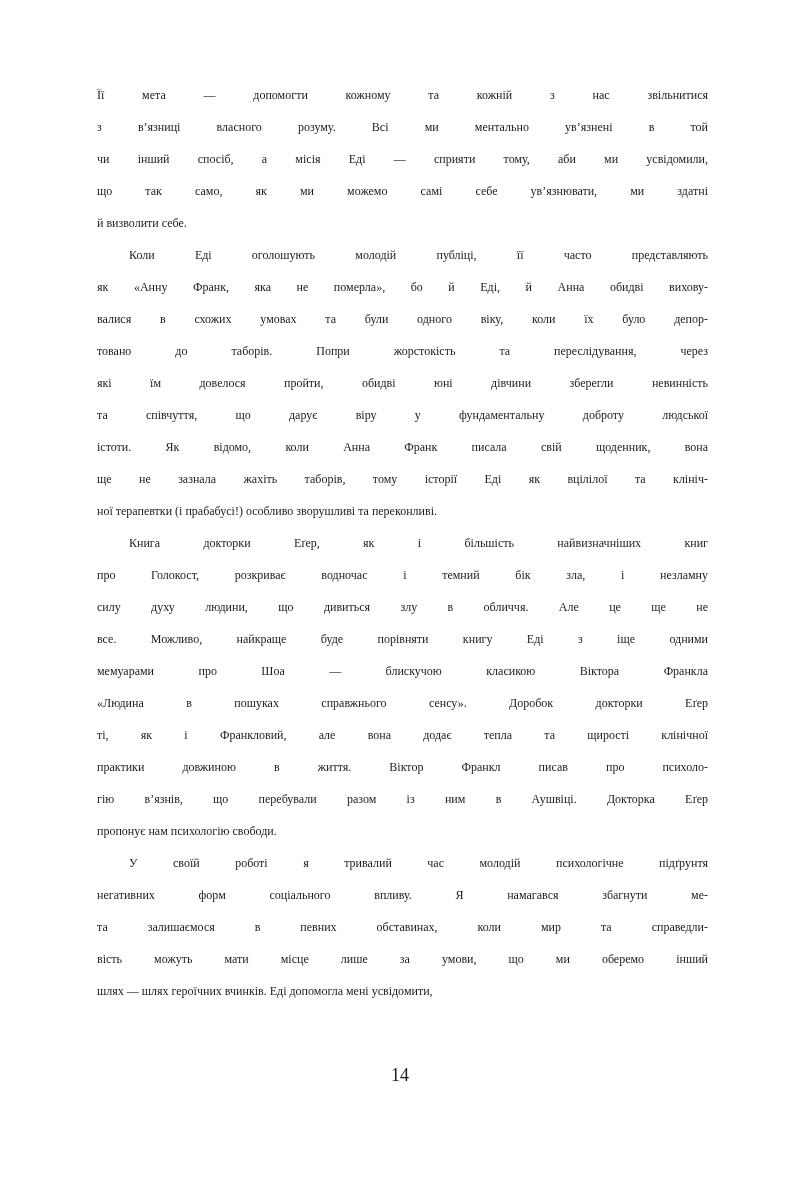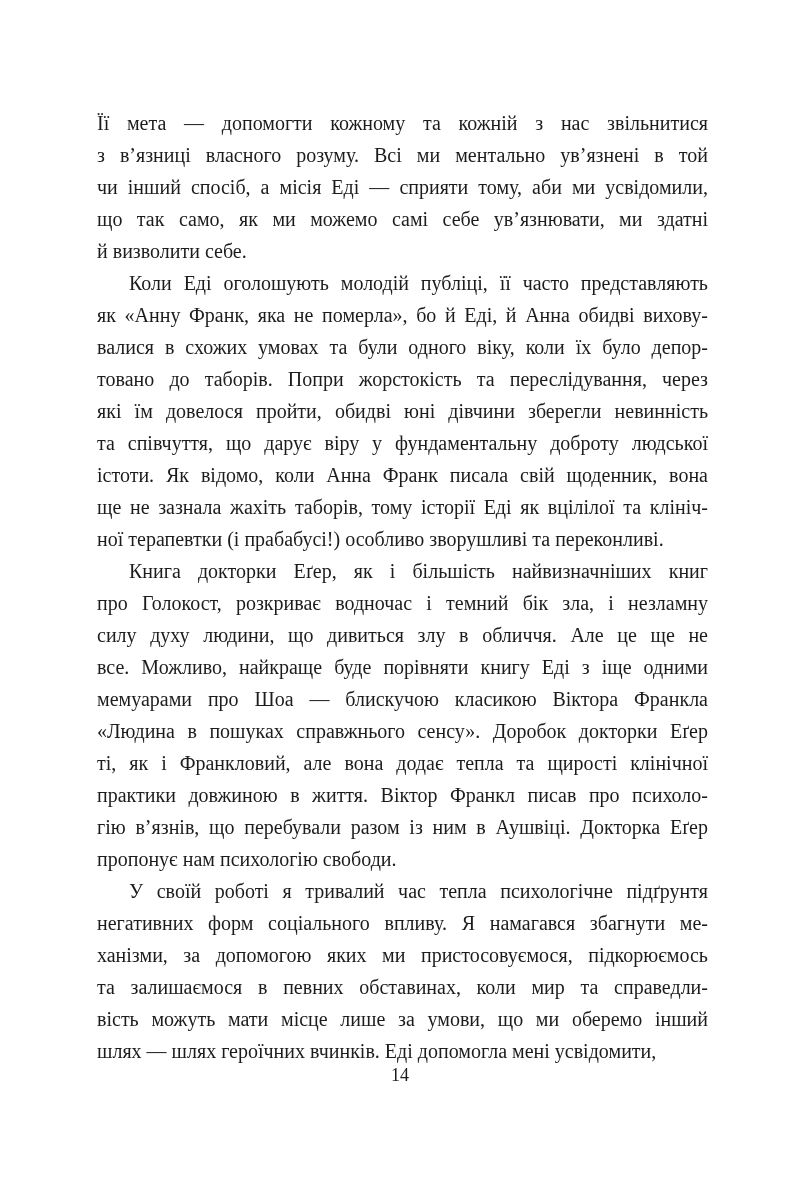--- a/index.html
+++ b/index.html
@@ -11,23 +11,23 @@
     position: relative;
     width: 800px;
     height: 1201px;
     overflow: hidden;
     font-family: "Liberation Serif", "DejaVu Serif", serif;
     color: #1c1c1c;
   }
   .text-block {
     position: absolute;
     left: 97px;
-    top: 107px;
+    top: 79px;
     width: 611px;
-    font-size: 20px;
+    font-size: 12px;
     line-height: 32px;
   }
   .paragraph {
     margin: 0;
     padding: 0;
   }
   .line {
     height: 32px;
     overflow: hidden;
     text-align: justify;
@@ -78,22 +78,21 @@
       <div class="line">силу духу людини, що дивиться злу в обличчя. Але це ще не</div>
       <div class="line">все. Можливо, найкраще буде порівняти книгу Еді з іще одними</div>
       <div class="line">мемуарами про Шоа — блискучою класикою Віктора Франкла</div>
       <div class="line">«Людина в пошуках справжнього сенсу». Доробок докторки Еґер</div>
       <div class="line">ті, як і Франкловий, але вона додає тепла та щирості клінічної</div>
       <div class="line">практики довжиною в життя. Віктор Франкл писав про психоло-</div>
       <div class="line">гію в’язнів, що перебували разом із ним в Аушвіці. Докторка Еґер</div>
       <div class="line last-line">пропонує нам психологію свободи.</div>
     </div>
     <div class="paragraph">
-      <div class="line indented">У своїй роботі я тривалий час тепла психологічне підґрунтя</div>
+      <div class="line indented">У своїй роботі я тривалий час молодій психологічне підґрунтя</div>
       <div class="line">негативних форм соціального впливу. Я намагався збагнути ме-</div>
-      <div class="line">ханізми, за допомогою яких ми пристосовуємося, підкорюємось</div>
       <div class="line">та залишаємося в певних обставинах, коли мир та справедли-</div>
       <div class="line">вість можуть мати місце лише за умови, що ми оберемо інший</div>
       <div class="line last-line">шлях — шлях героїчних вчинків. Еді допомогла мені усвідомити,</div>
     </div>
   </main>
 
 <div class="page-number">14</div>
 
 </body></html>

